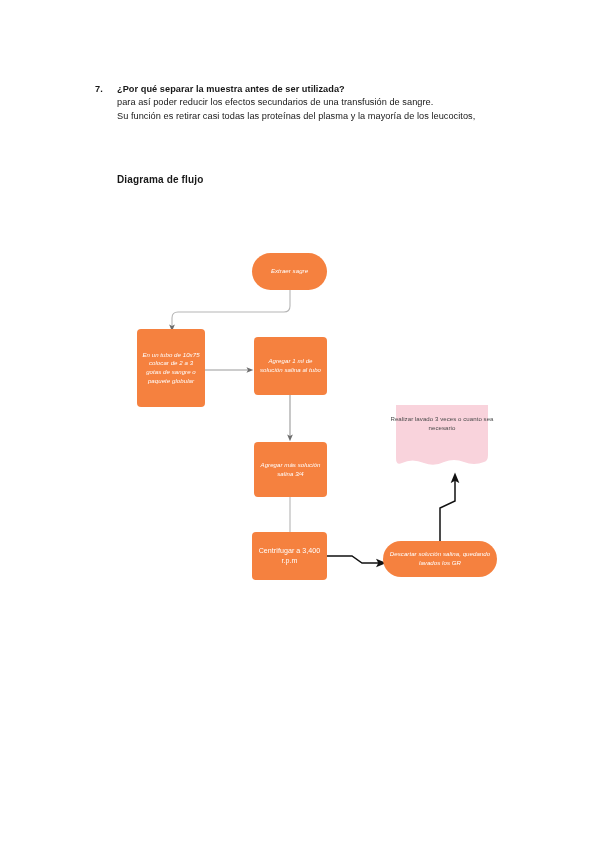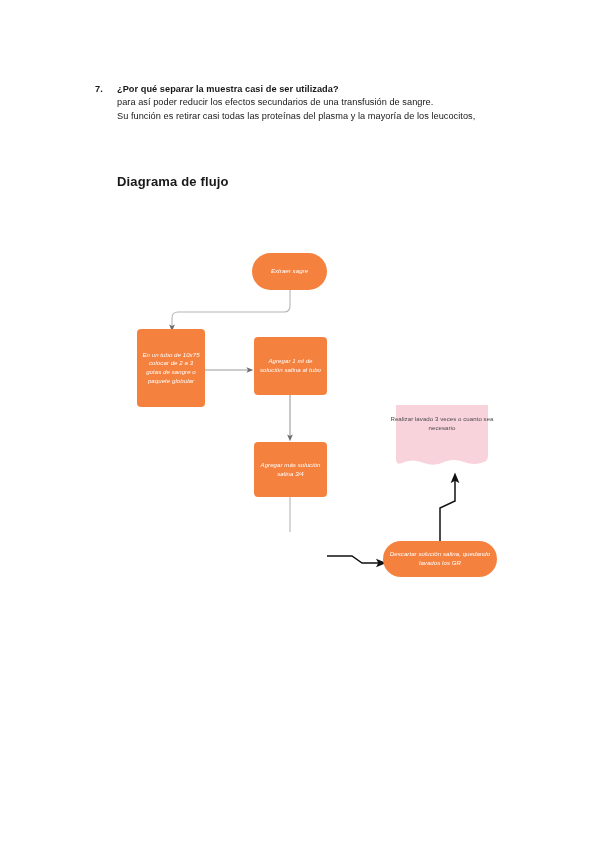--- a/index.html
+++ b/index.html
@@ -52,21 +52,21 @@
     line-height: 13.6px;
     color: #181818;
     letter-spacing: .05px;
   }
   .q-answer div { white-space: nowrap; }
 
   #diagram-heading {
     position: absolute;
     left: 117px;
     top: 174px;
-    font-size: 13px;
+    font-size: 10px;
     font-weight: bold;
     color: #181818;
     letter-spacing: .15px;
   }
 
   
   #flowchart {
     position: absolute;
     left: 0;
     top: 0;
@@ -128,21 +128,21 @@
   }
 </style>
 </head>
 <body>
 
 <div id="page">
 
   <div id="question-block">
     <div class="q-row">
       <span class="q-number">7.</span>
-      <span class="q-text q-title">¿Por qué separar la muestra casi de ser utilizada?</span>
+      <span class="q-text q-title">¿Por qué separar la muestra antes de ser utilizada?</span>
     </div>
     <div class="q-answer">
       <div>para así poder reducir los efectos secundarios de una transfusión de sangre.</div>
       <div>Su función es retirar casi todas las proteínas del plasma y la mayoría de los leucocitos,</div>
     </div>
   </div>
 
   <div id="diagram-heading">Diagrama de flujo</div>
 
   <div id="flowchart">
@@ -179,20 +179,23 @@
     </div>
 
     <div class="node rect" style="left:254px; top:337px; width:73px; height:58px;">
       <span>Agregar 1 ml de solución salina al tubo</span>
     </div>
 
     <div class="node rect" style="left:254px; top:442px; width:73px; height:55px;">
       <span>Agregar más solución salina 3/4</span>
     </div>
 
+    <div class="node rect upright" style="left:252px; top:532px; width:75px; height:48px;">
+      <span>Centrifugar a 3,400 r.p.m</span>
+    </div>
 
     <div class="node pill" style="left:383px; top:541px; width:114px; height:36px;">
       <span>Descartar solución salina, quedando lavados los GR</span>
     </div>
 
     <div id="callout-wrap">
       <svg id="callout-shape" viewBox="0 0 104 68" preserveAspectRatio="none">
         <path d="M6,0 L98,0 L98,50 Q98,56 94,57
                  Q84,61 74,57 Q64,53 54,57
                  Q44,62 34,58 Q22,53 12,58

